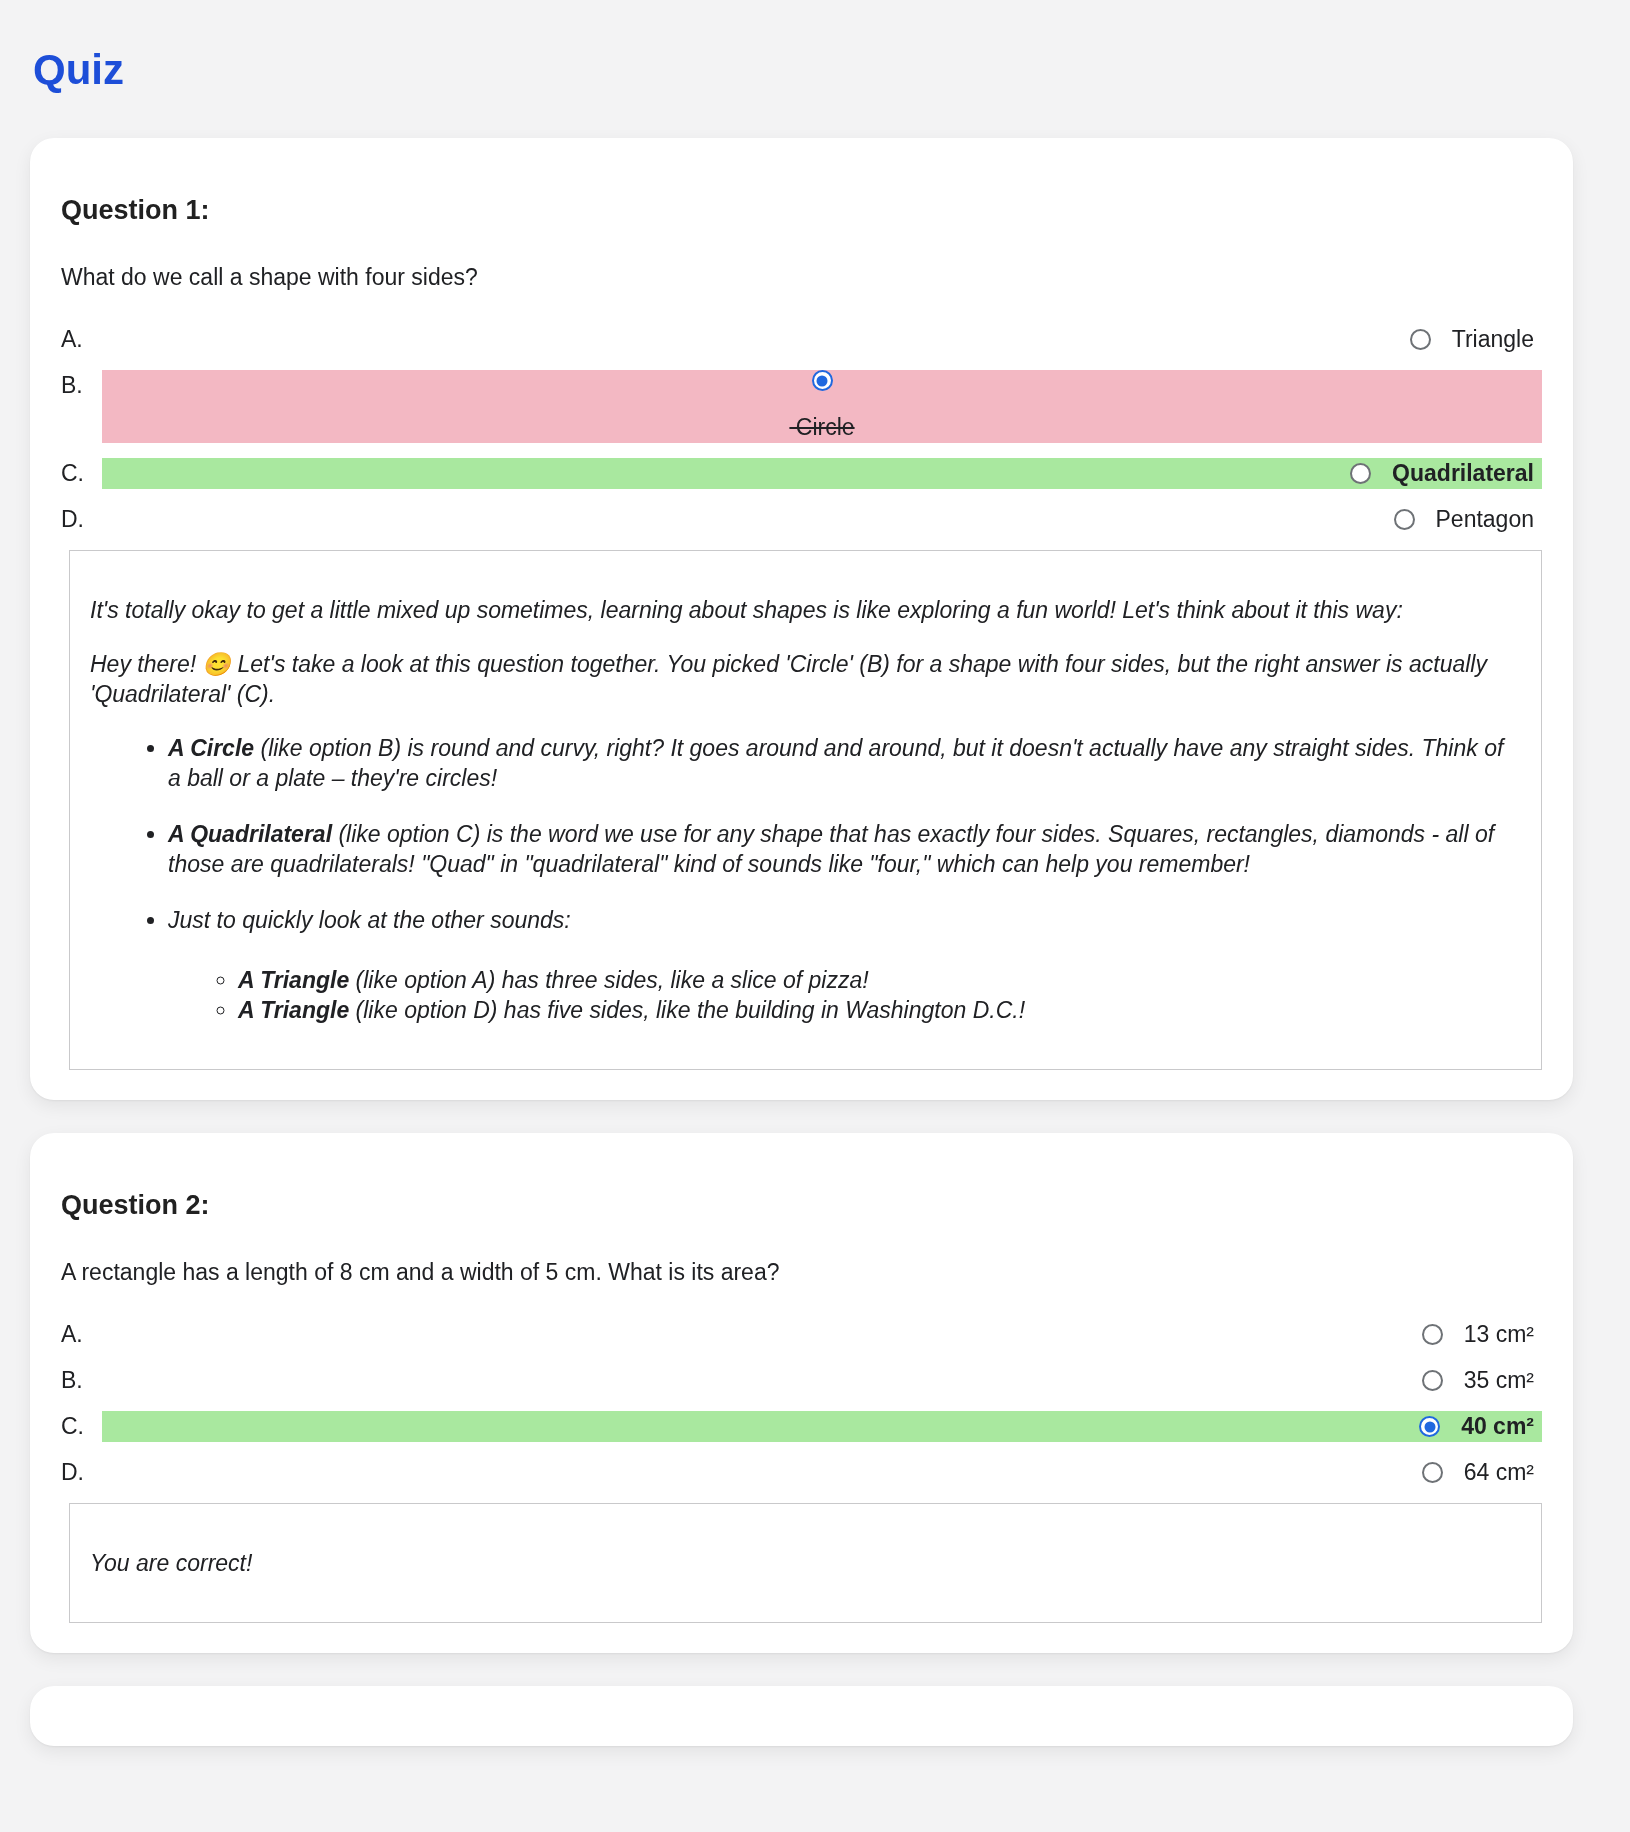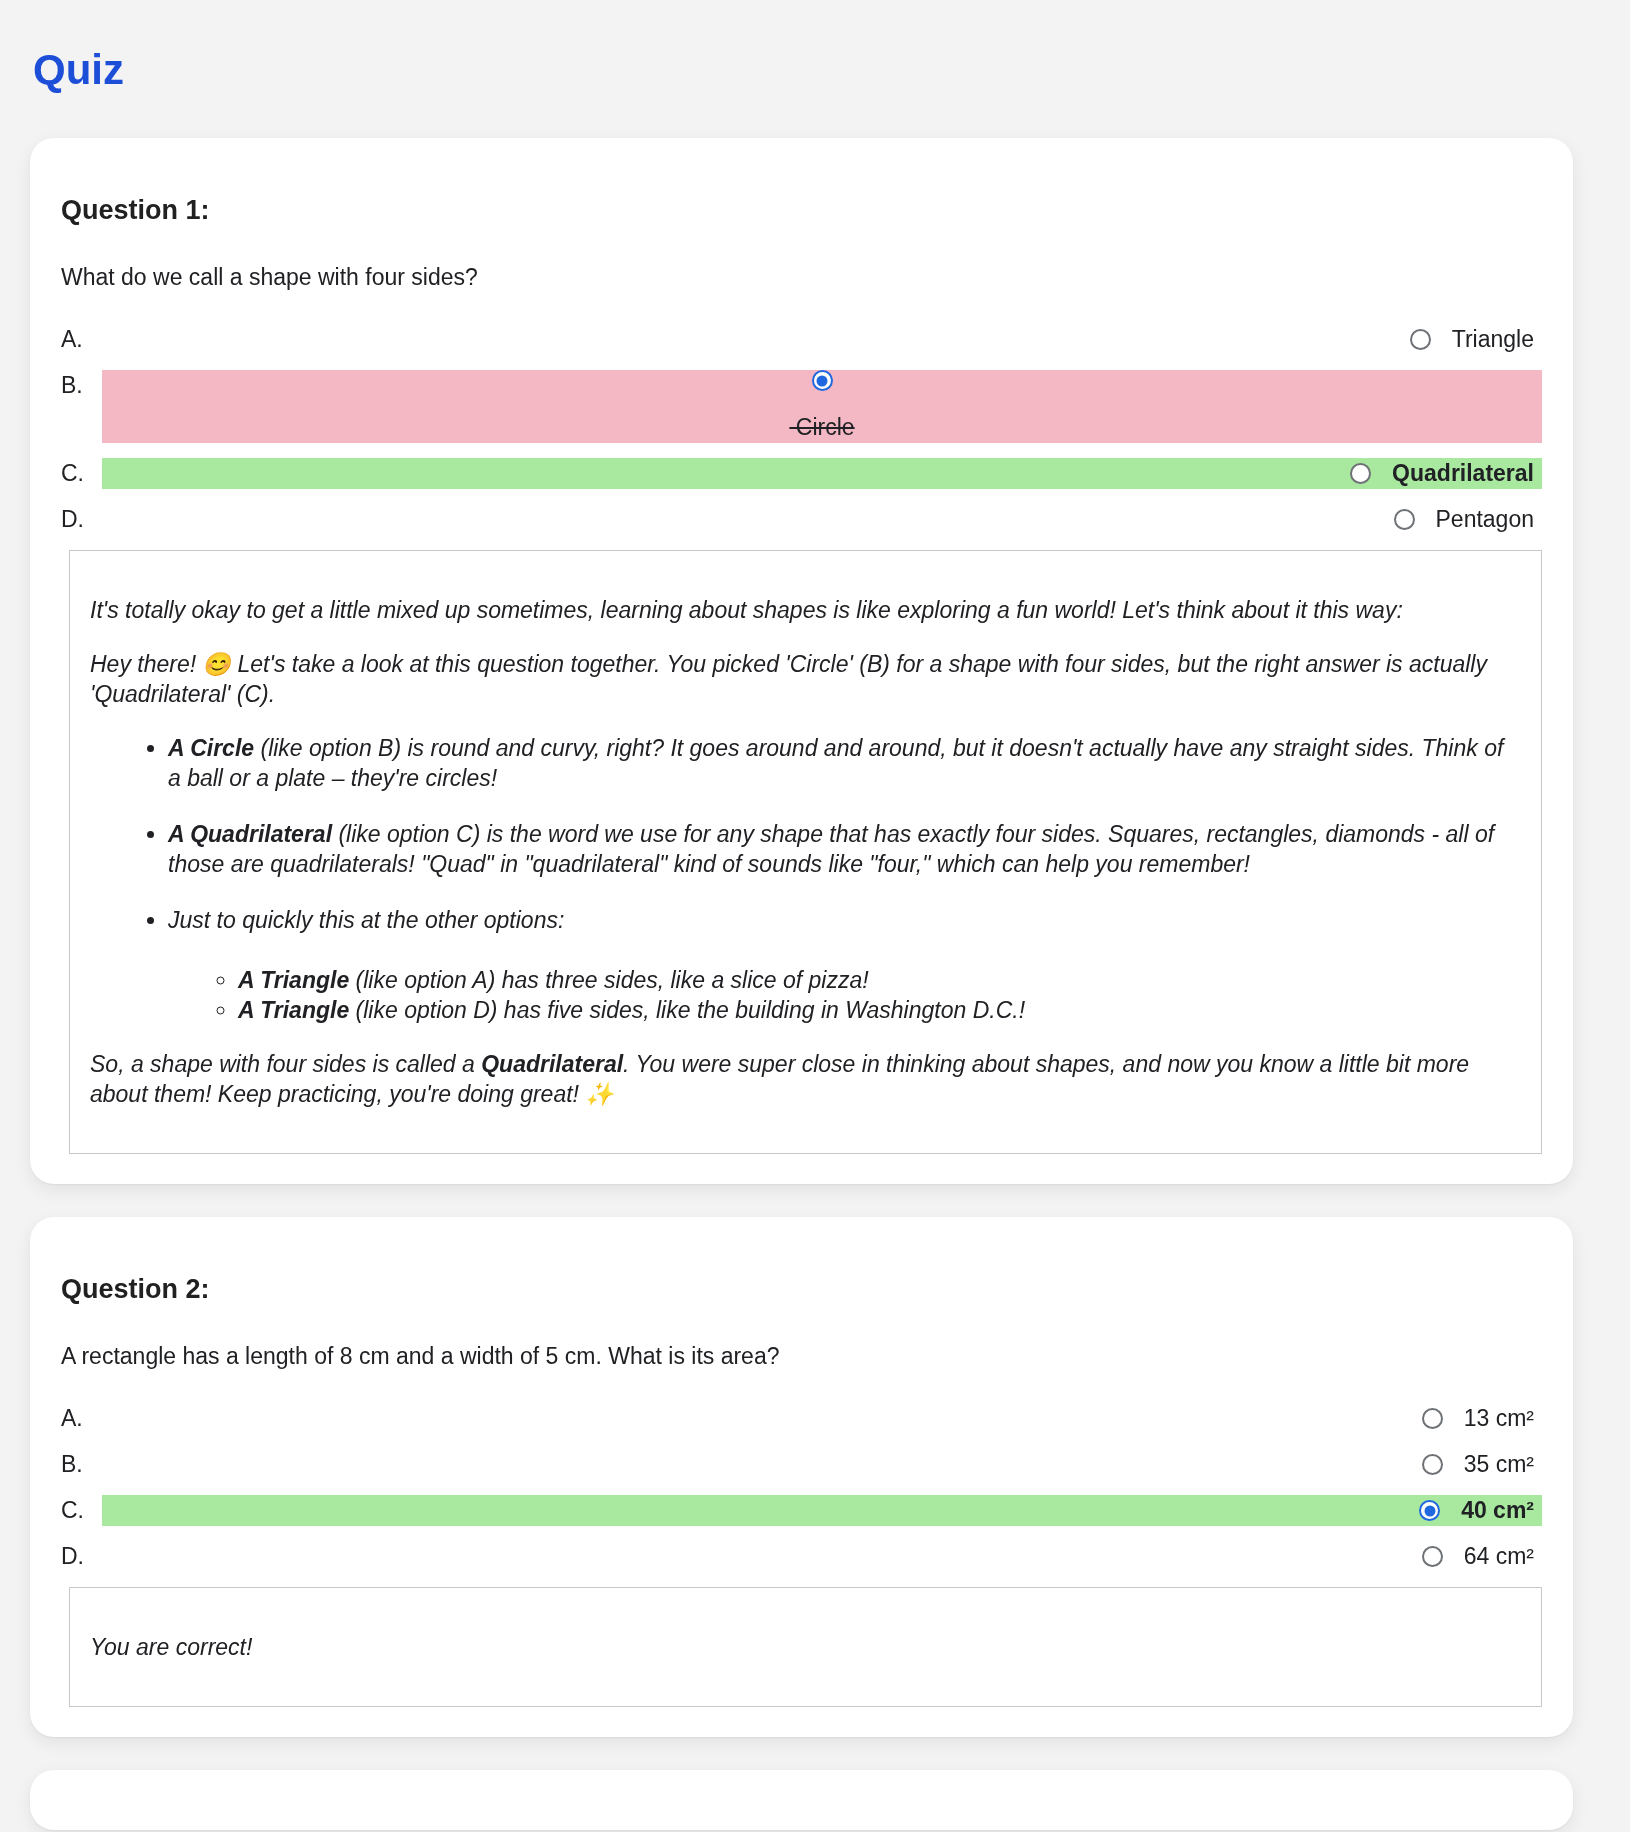--- a/index.html
+++ b/index.html
@@ -101,28 +101,27 @@
     </div>
   </div>
 
   <div class="feedback">
     <p><span>It's totally okay to get a little mixed up sometimes, learning about shapes is like exploring a fun world! Let's think about it this way:</span></p>
     <p><span>Hey there! 😊 Let's take a look at this question together. You picked 'Circle' (B) for a shape with four sides, but the right answer is actually 'Quadrilateral' (C).</span></p>
     <ul>
       <li class="spaced"><span class="rb">A Circle</span><span> (like option B) is round and curvy, right? It goes around and around, but it doesn't actually have any straight sides. Think of a ball or a plate – they're circles!</span></li>
       <li class="spaced"><span class="rb">A Quadrilateral</span><span> (like option C) is the word we use for any shape that has exactly four sides. Squares, rectangles, diamonds - all of those are quadrilaterals! "Quad" in "quadrilateral" kind of sounds like "four," which can help you remember!</span></li>
       <li>
-        <span><span>Just to quickly this at the other options:</span></span>
+        <span><span>Just to quickly look at the other sounds:</span></span>
         <ul>
           <li><span class="rb">A Triangle</span><span> (like option A) has three sides, like a slice of pizza!</span></li>
           <li><span class="rb">A Triangle</span><span> (like option D) has five sides, like the building in Washington D.C.!</span></li>
         </ul>
       </li>
     </ul>
-    <p><span>So, a shape with four sides is called a </span><span class="rb">Quadrilateral</span><span>. You were super close in thinking about shapes, and now you know a little bit more about them! Keep practicing, you're doing great! ✨</span></p>
   </div>
 </div>
 
 <div class="card">
   <h3 class="q-title">Question 2:</h3>
   <p class="q-text">A rectangle has a length of 8 cm and a width of 5 cm. What is its area?</p>
 
   <div class="opt-row">
     <span class="opt-letter">A.</span>
     <div class="opt-body">

